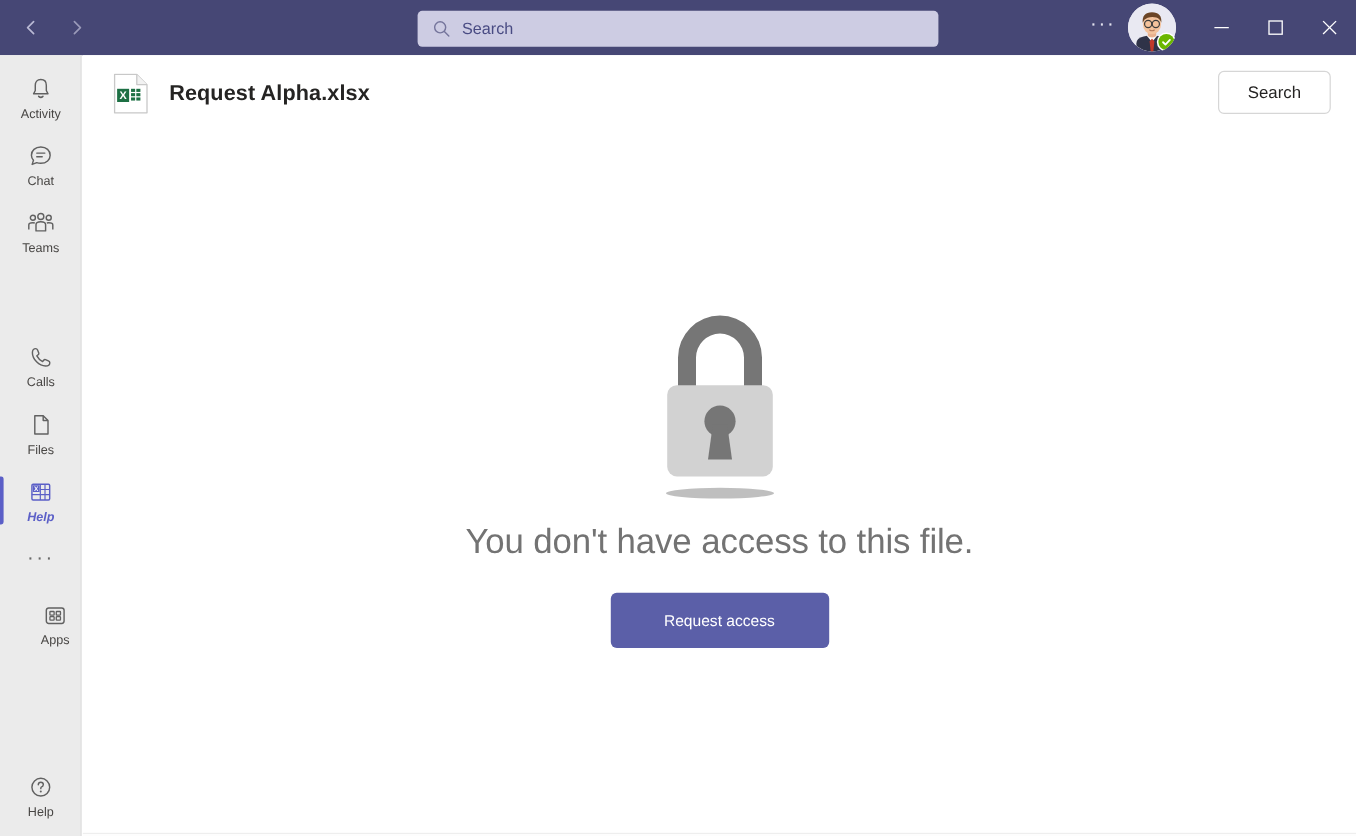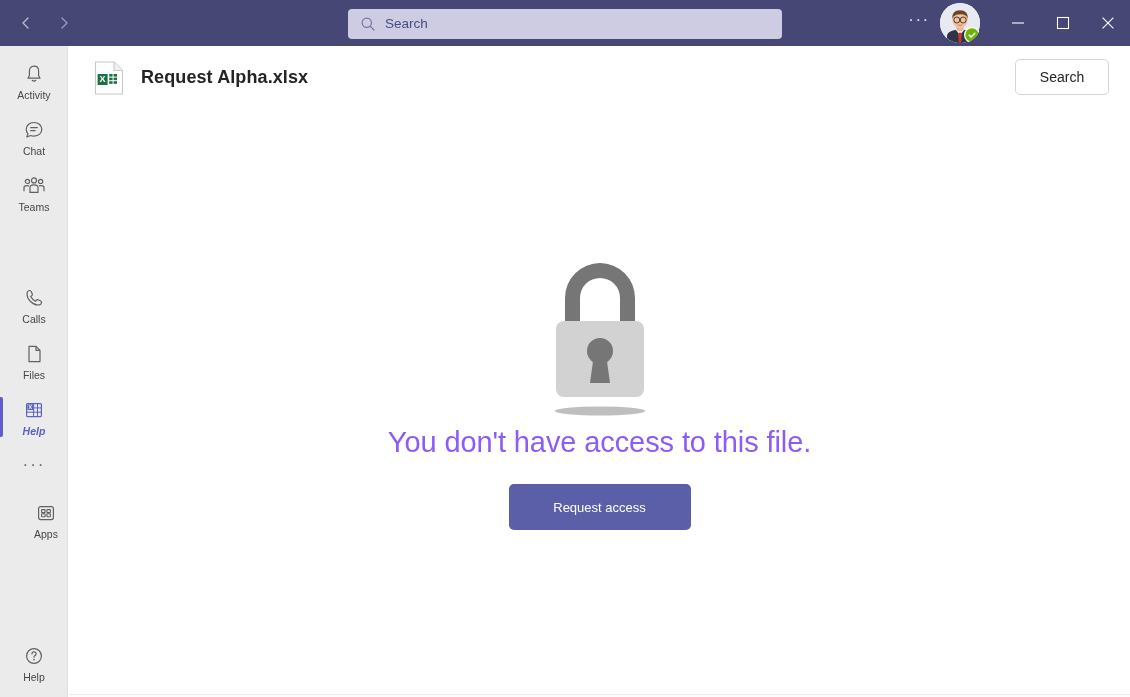--- a/index.html
+++ b/index.html
@@ -160,22 +160,22 @@
   }
 
   
   .empty-state {
     position: absolute; left: 0; top: 200px;
     width: 1061px;
     display: flex; flex-direction: column; align-items: center;
   }
   .lock-ill { width: 160px; height: 178px; }
   .empty-msg {
-    margin-top: 2px;
-    font-size: 29px; color: #8b5cf6; font-weight: 400;
+    margin-top: 12px;
+    font-size: 29px; color: #737373; font-weight: 400;
     letter-spacing: -0.1px;
   }
   .request-btn {
     margin-top: 25px;
     min-width: 182px; height: 46px;
     background: #5b5fa8;
     border: none; border-radius: 5px;
     color: #ffffff; font-size: 13px;
     font-family: "Liberation Sans", sans-serif;
     display: flex; align-items: center; justify-content: center;

